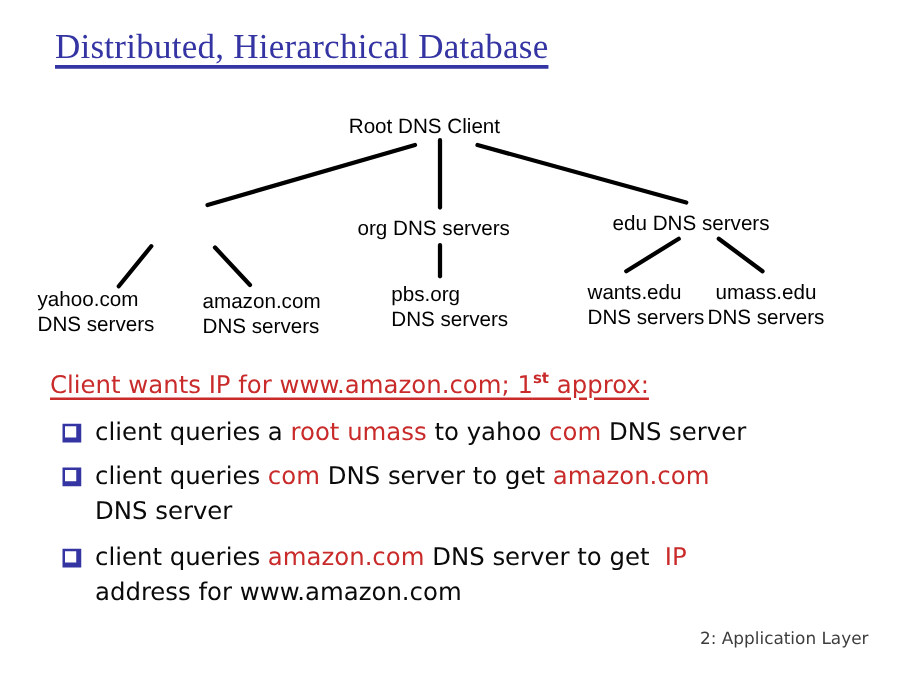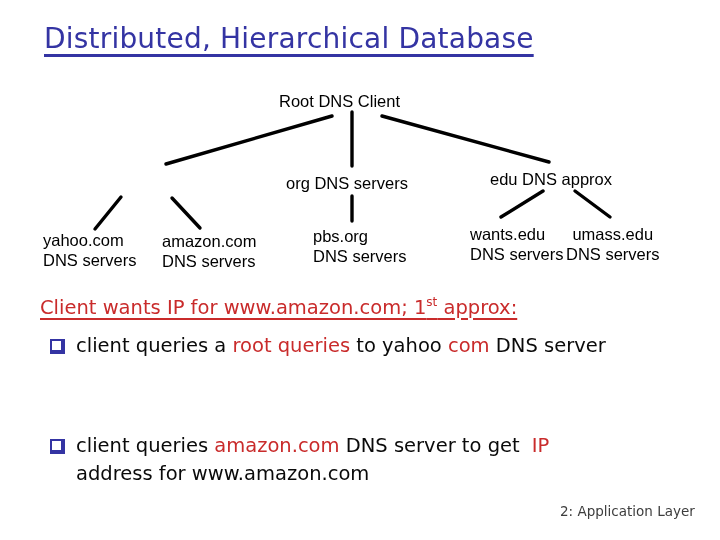--- a/index.html
+++ b/index.html
@@ -22,20 +22,21 @@
   }
   
   .title{
     position:absolute;left:44px;top:22px;
     font-size:28px;letter-spacing:.2px;
     color:var(--title_color);
     text-decoration:underline;
     text-decoration-thickness:2.5px;
     text-underline-offset:6px;
     white-space:nowrap;
+    font-family:Liberation Serif, serif;
   }
   
   .tree-svg{position:absolute;left:0;top:0;width:720px;height:540px;}
   .tree-svg line{stroke:var(--line_color);stroke-width:3.4;stroke-linecap:round;}
   
   .tree-label{
     position:absolute;
     font-family:"Liberation Sans",sans-serif;
     font-size:16.5px;line-height:20px;
     color:var(--tree_text_color);
@@ -45,21 +46,21 @@
   .section-heading{
     position:absolute;left:40px;top:295px;
     font-size:19.5px;color:var(--accent_red);
     white-space:nowrap;
   }
   .section-heading .hl{
     text-decoration:underline;
     text-decoration-thickness:2px;
     text-underline-offset:4px;
   }
-  .section-heading sup{font-size:12px;font-weight:normal;margin-top:30px;}
+  .section-heading sup{font-size:12px;font-weight:bold;margin-top:30px;}
   
   .bullet-row{
     position:absolute;left:50px;
     display:flex;align-items:flex-start;
     white-space:nowrap;
   }
   .bullet-square{
     flex:0 0 auto;
     width:9px;height:9px;
     margin-top:7px;margin-right:11px;
@@ -97,23 +98,23 @@
     <line x1="121" y1="197" x2="95" y2="229"></line>
     <line x1="172" y1="198" x2="200" y2="228"></line>
     <line x1="352" y1="196" x2="352" y2="221"></line>
     <line x1="543" y1="191" x2="501" y2="217"></line>
     <line x1="575" y1="191" x2="610" y2="217"></line>
   </svg>
 
   <div class="tree-label" style="left:279px;top:91px;">Root DNS Client</div>
 
   <div class="tree-label" style="left:286px;top:173px;">org DNS servers</div>
-  <div class="tree-label" style="left:490px;top:169px;">edu DNS approx</div>
+  <div class="tree-label" style="left:490px;top:169px;">edu DNS servers</div>
 
-  <div class="tree-label" style="left:43px;top:230px;">
+  <div class="tree-label" style="left:30px;top:230px;">
     <div>yahoo.com</div>
     <div>DNS servers</div>
   </div>
   <div class="tree-label" style="left:162px;top:231px;">
     <div>amazon.com</div>
     <div>DNS servers</div>
   </div>
   <div class="tree-label" style="left:313px;top:226px;">
     <div>pbs.org</div>
     <div>DNS servers</div>
@@ -125,24 +126,31 @@
   <div class="tree-label" style="left:566px;top:224px;text-align:center;">
     <div>umass.edu</div>
     <div>DNS servers</div>
   </div>
 
   <div class="section-heading"><span class="hl"><span>Client wants IP for www.amazon.com; 1</span><sup>st</sup><span> approx:</span></span></div>
 
   <div class="bullet-row" style="top:332px;">
     <span class="bullet-square"></span>
     <div class="bullet-text">
-      <div><span>client queries a </span><span class="red">root queries</span><span> to yahoo </span><span class="red">com</span><span> DNS server</span></div>
+      <div><span>client queries a </span><span class="red">root umass</span><span> to yahoo </span><span class="red">com</span><span> DNS server</span></div>
     </div>
   </div>
 
+  <div class="bullet-row" style="top:367px;">
+    <span class="bullet-square"></span>
+    <div class="bullet-text">
+      <div><span>client queries </span><span class="red">com</span><span> DNS server to get </span><span class="red">amazon.com</span></div>
+      <div><span>DNS server</span></div>
+    </div>
+  </div>
 
   <div class="bullet-row" style="top:432px;">
     <span class="bullet-square"></span>
     <div class="bullet-text">
       <div><span>client queries </span><span class="red">amazon.com</span><span> DNS server to get </span><span class="red gap-left">IP</span></div>
       <div><span>address for www.amazon.com</span></div>
     </div>
   </div>
 
   <div class="footer">

